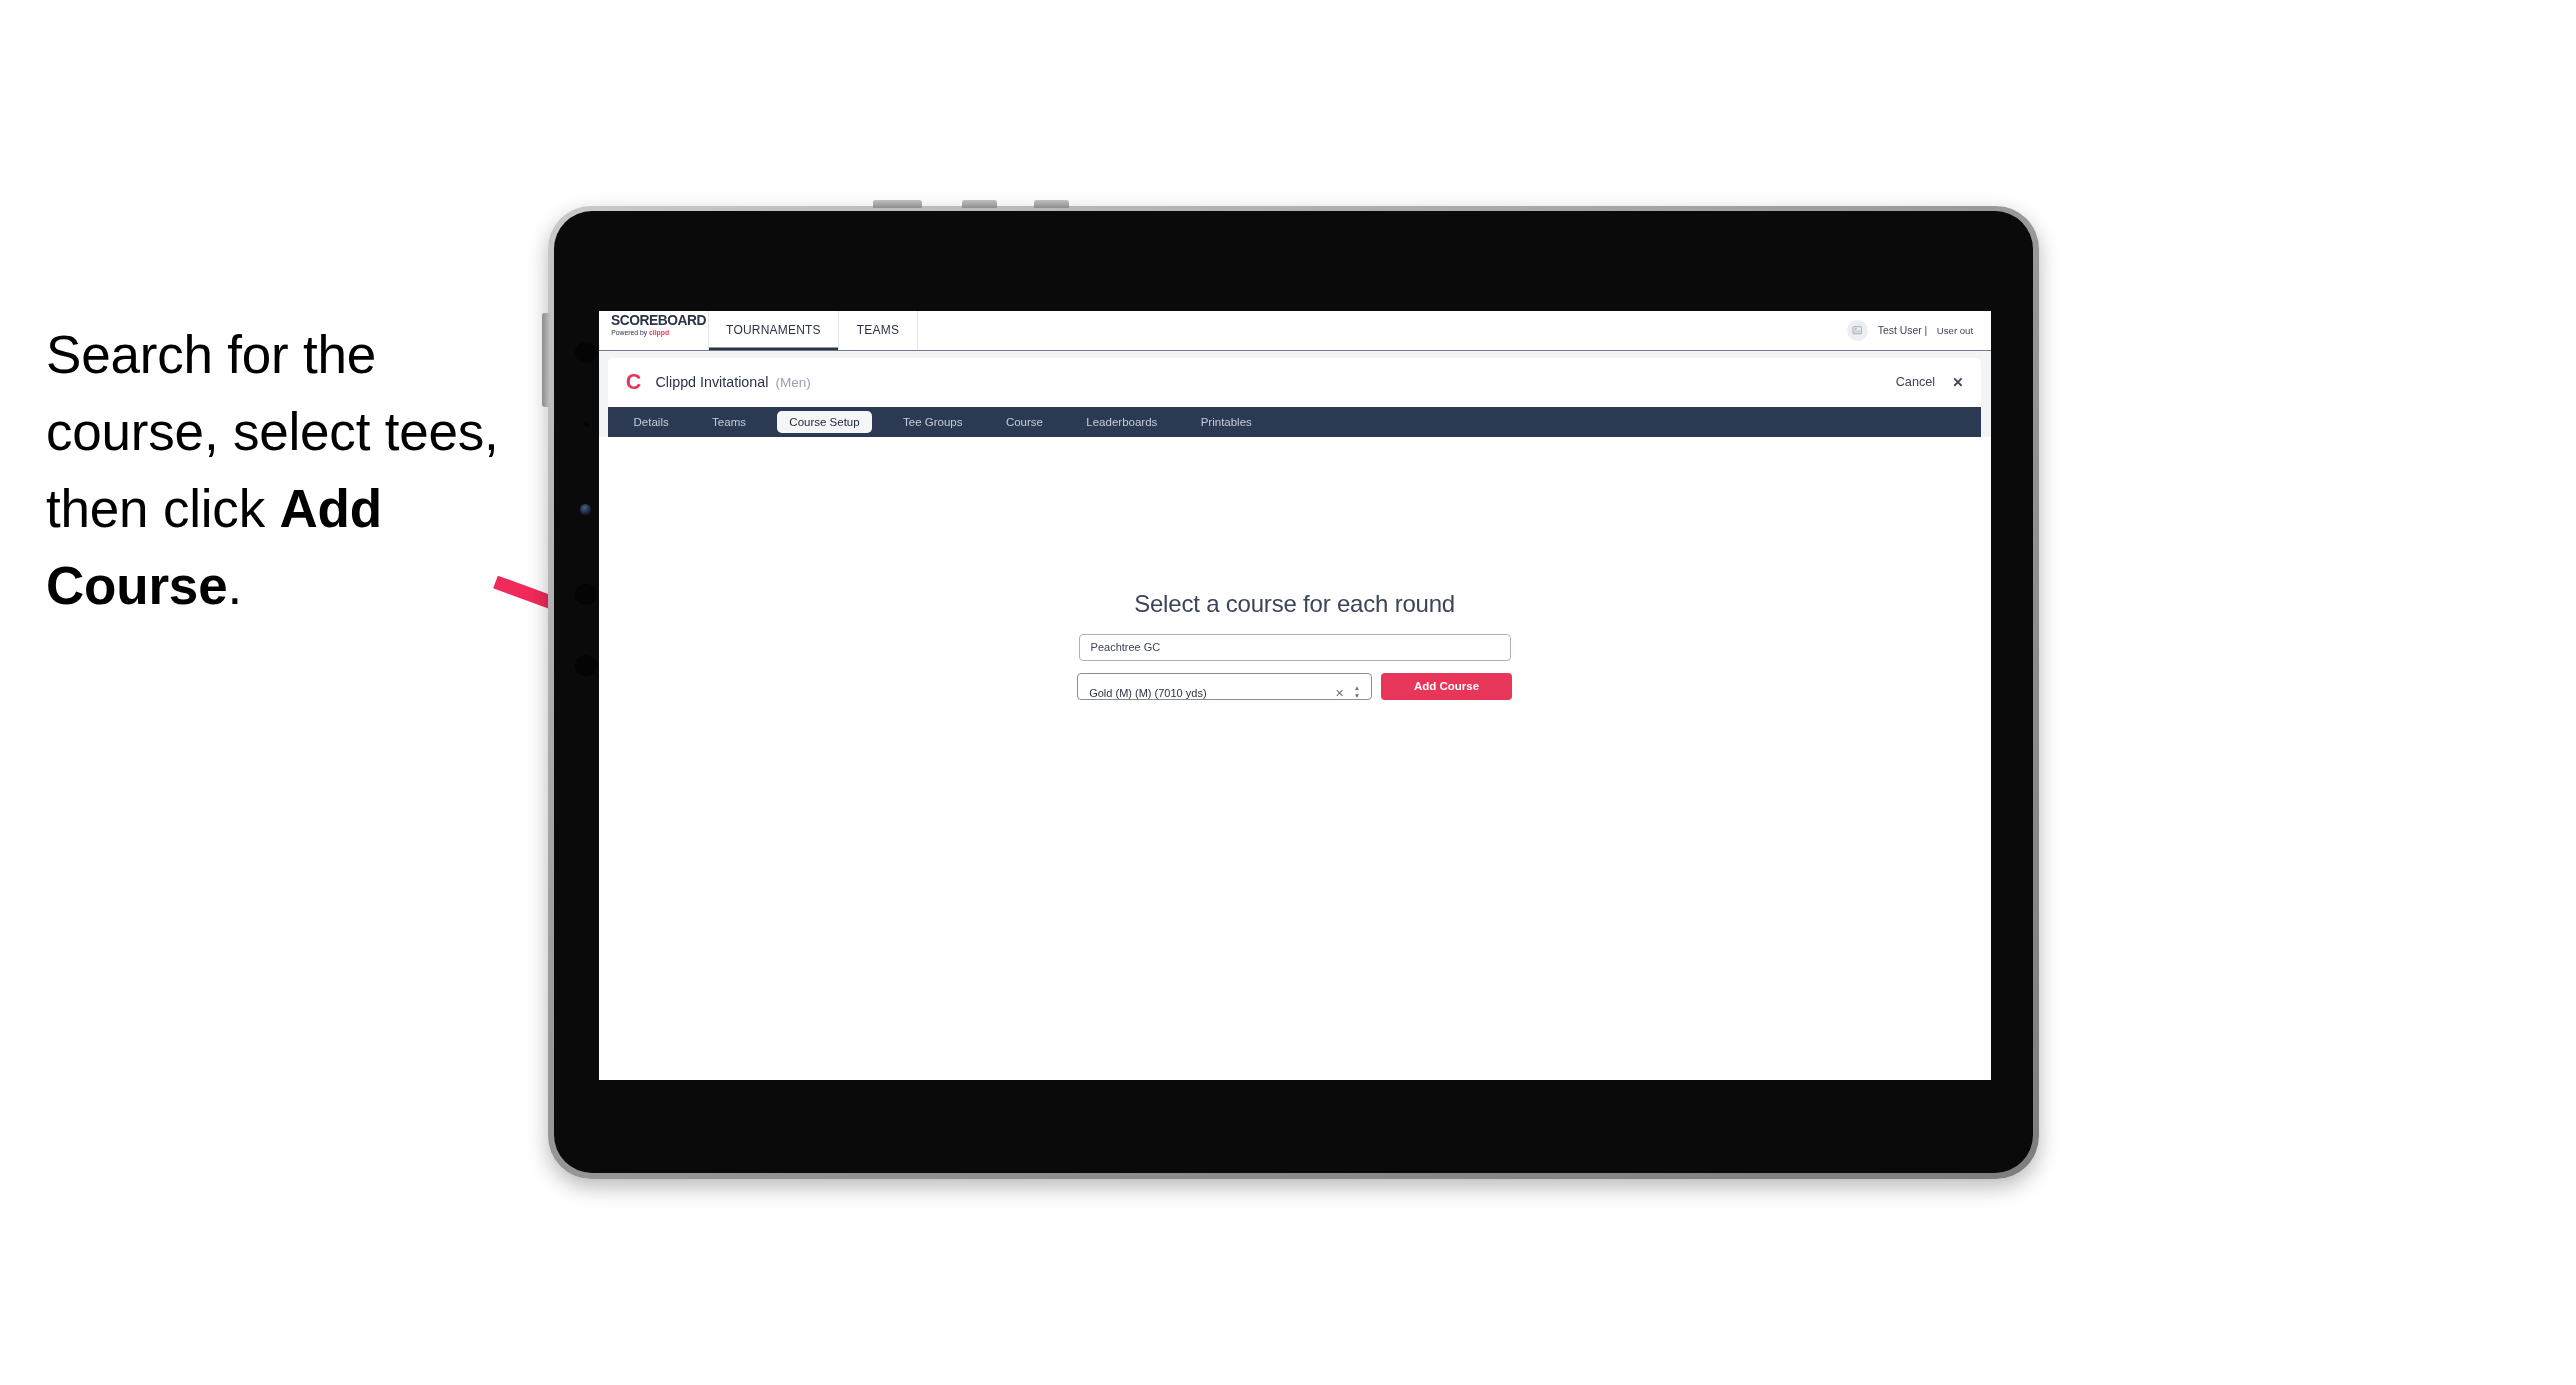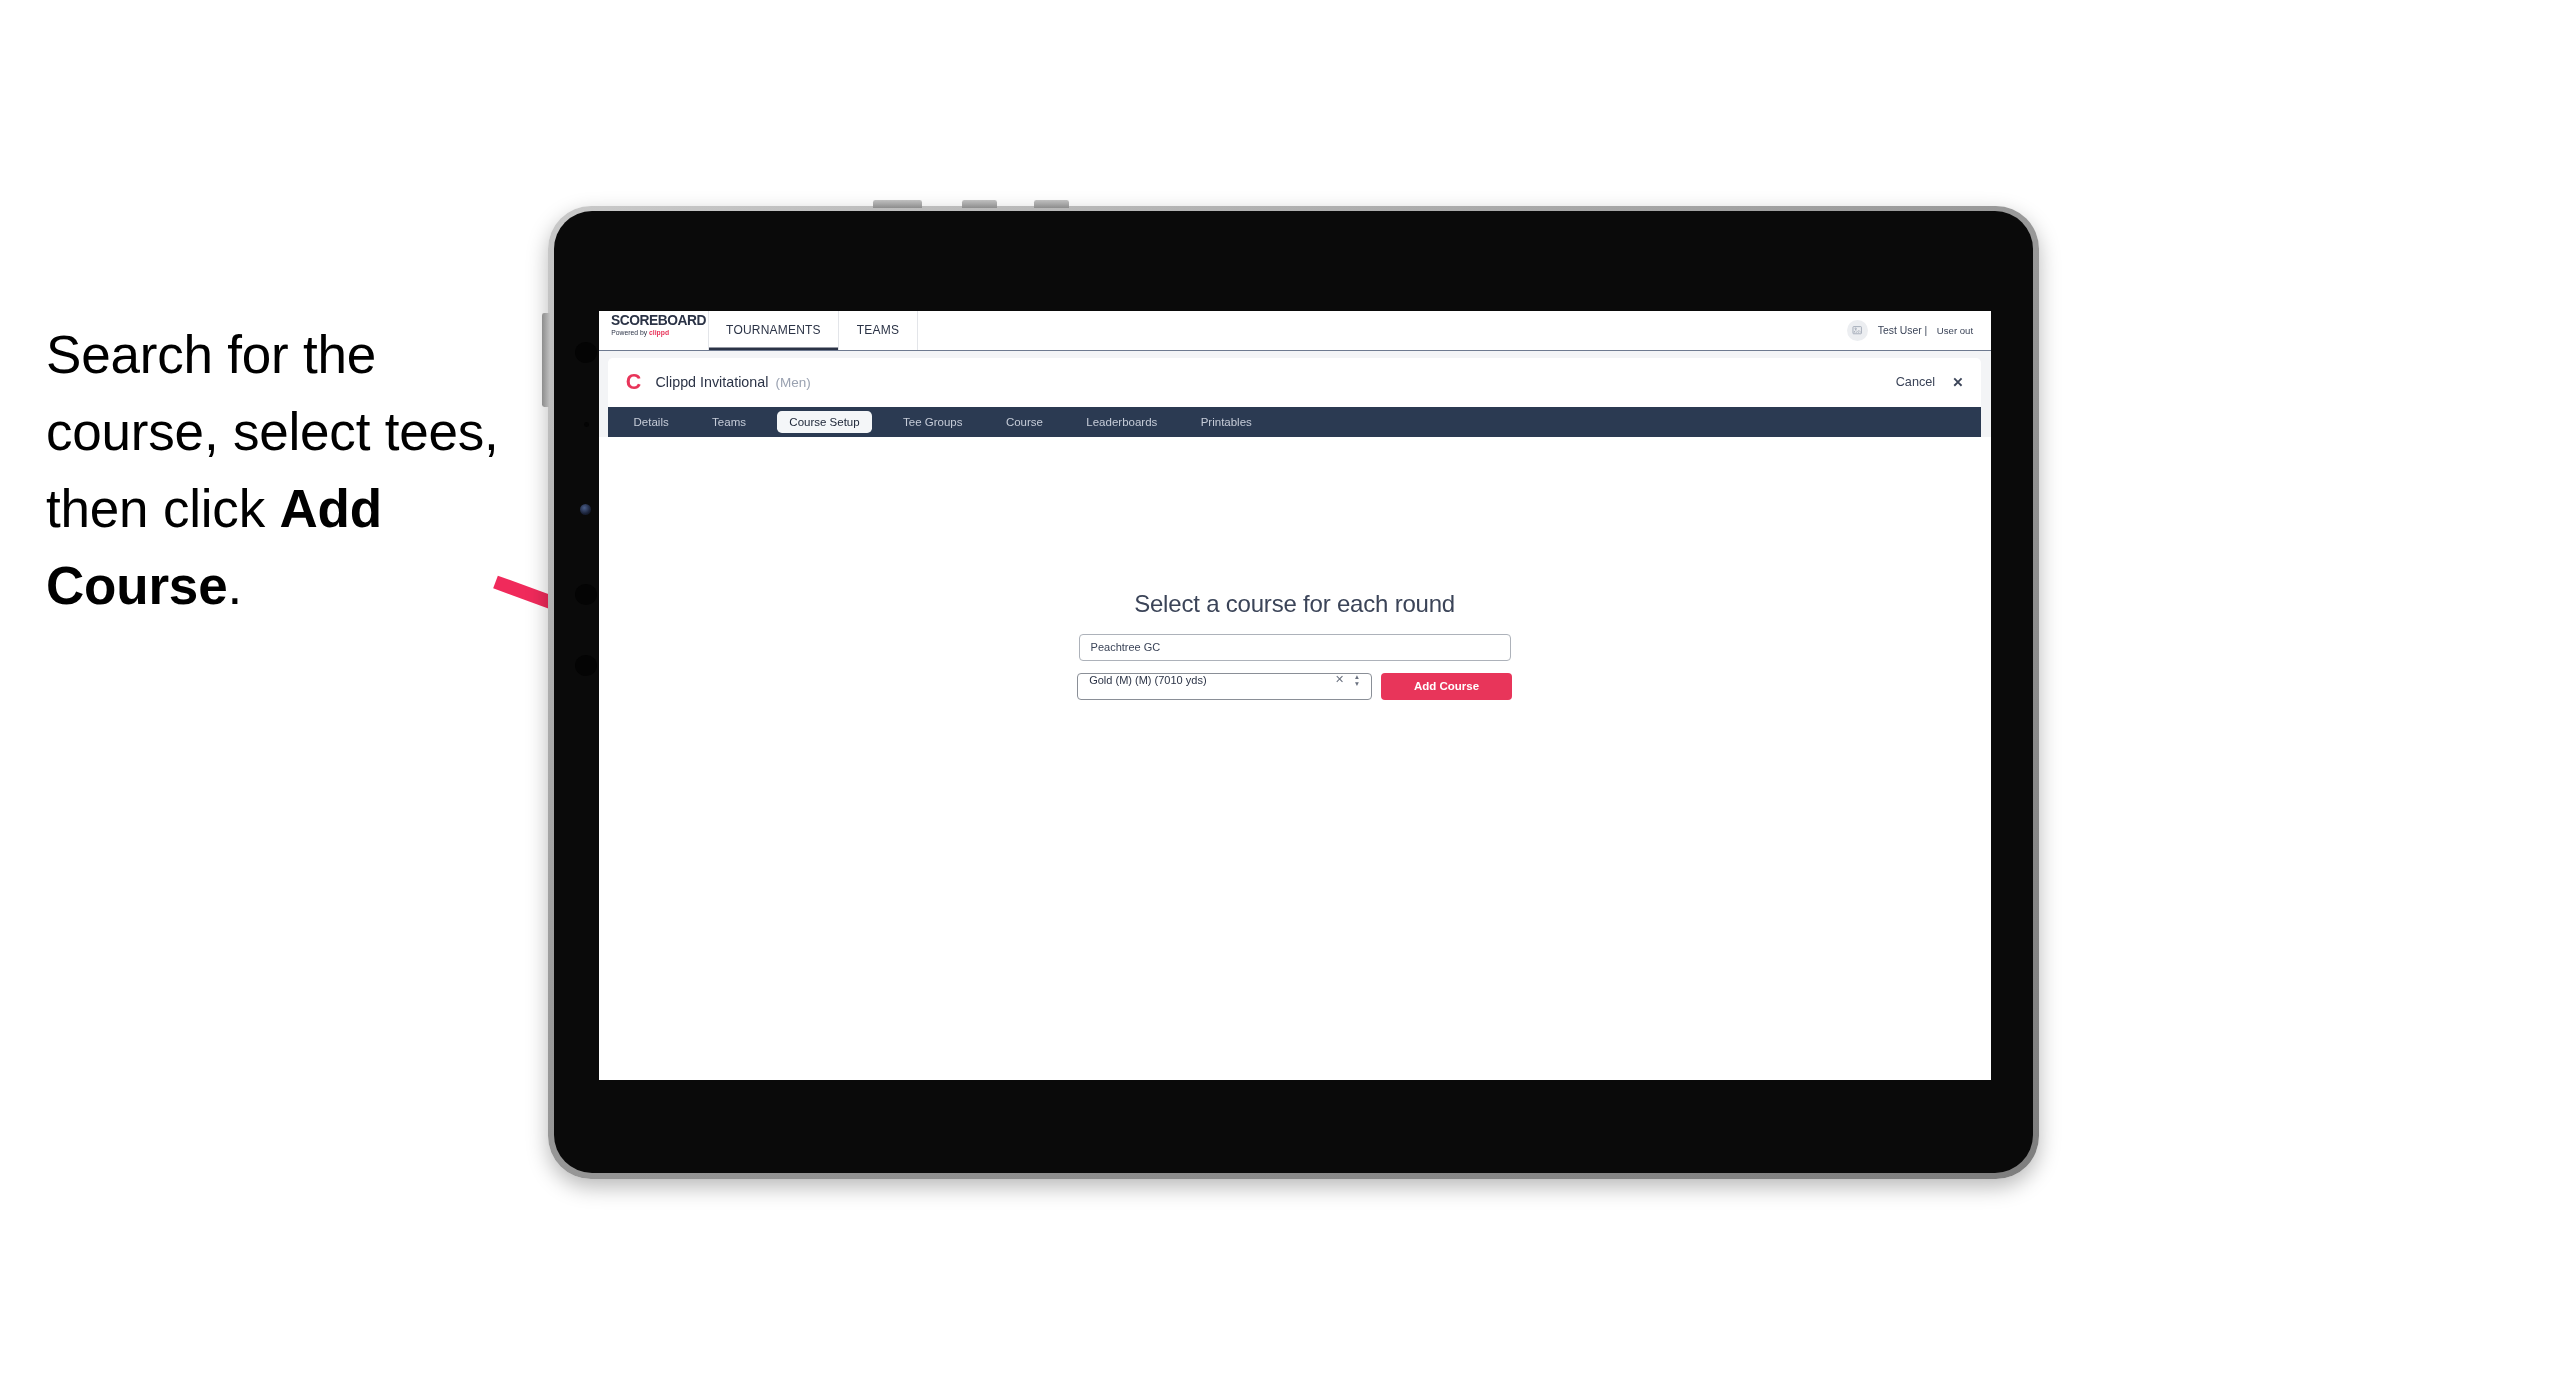--- a/index.html
+++ b/index.html
@@ -284,21 +284,21 @@
     gap: 8.8px;
   }
   #tee-select {
     position: relative;
     width: 295px;
     height: 27px;
     border: 0.8px solid #8a8f97;
     border-radius: 4px;
     background: #ffffff;
     display: flex;
-    align-items: flex-start;
+    align-items: flex-end;
     padding: 0 11px;
     cursor: pointer;
   }
   #tee-value { font-size: 11px; color: #2b3346; }
   #tee-spacer { flex: 1; }
   #tee-clear {
     font-size: 11px; color: #6b7280; margin-right: 9.6px;
     cursor: pointer; line-height: 1;
   }
   #tee-stepper {

